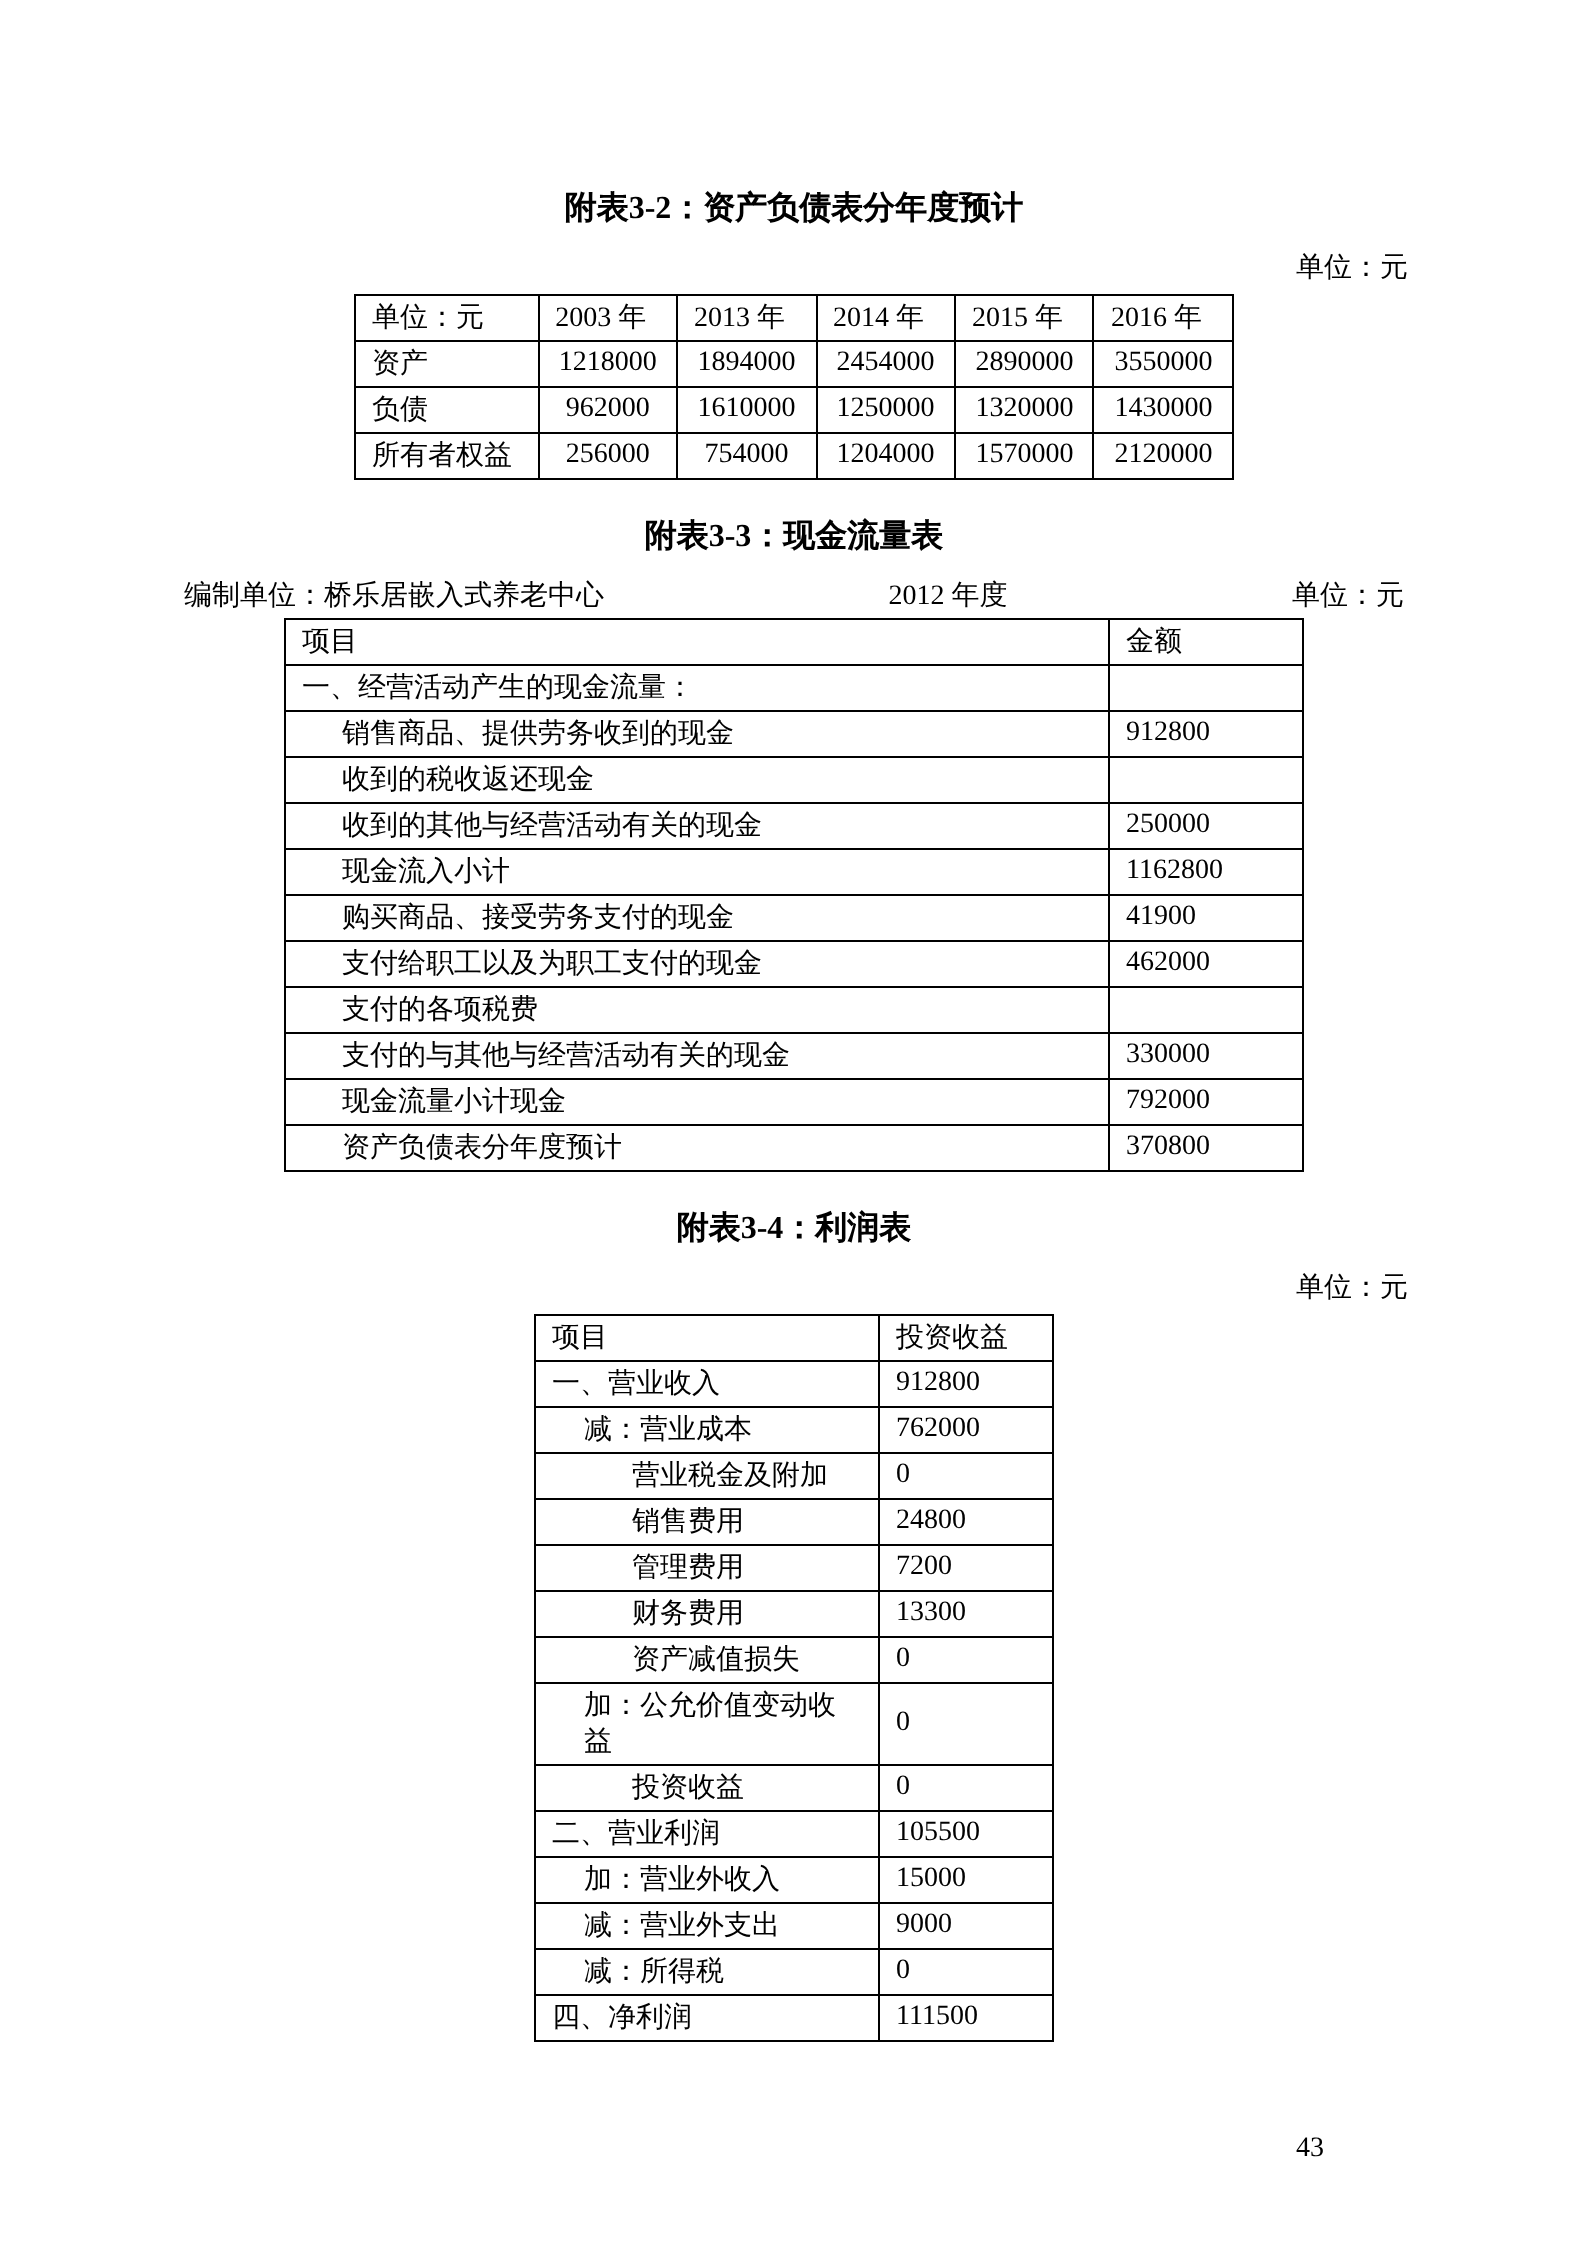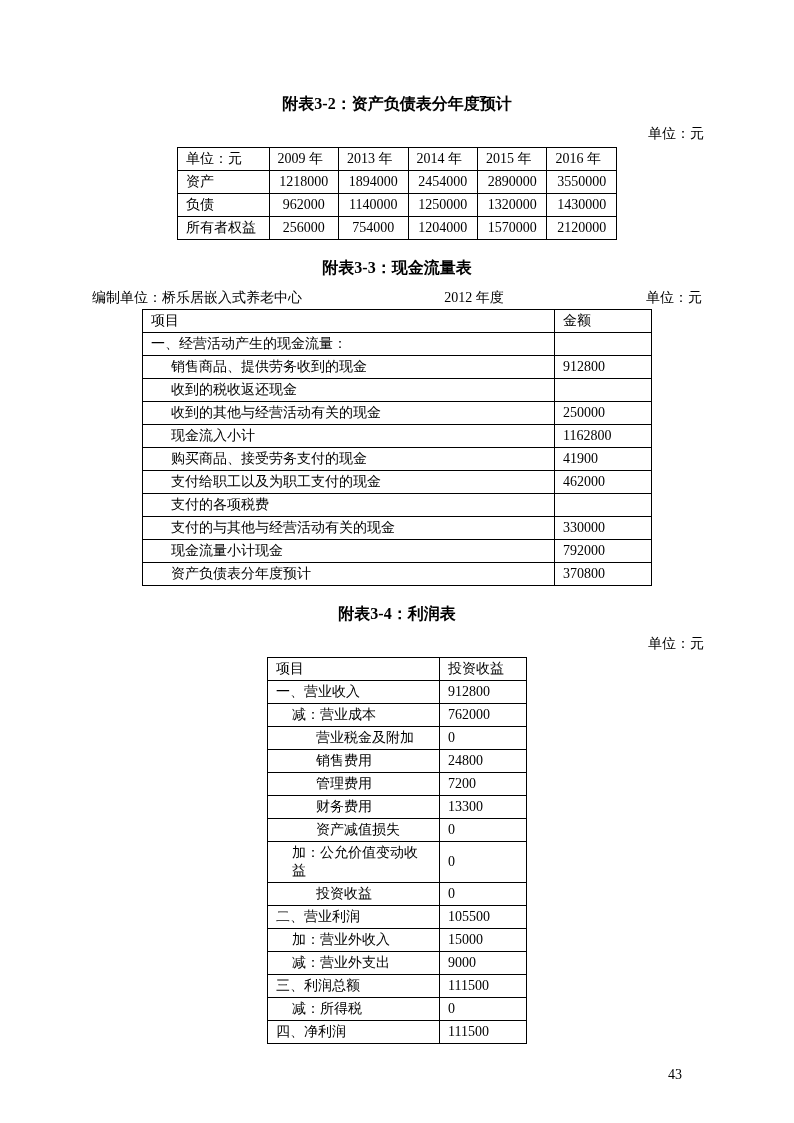--- a/index.html
+++ b/index.html
@@ -12,21 +12,21 @@
   }
   .page {
     width: 794px;
     height: 1123px;
     box-sizing: border-box;
     padding: 90px 90px 60px 90px;
     position: relative;
   }
   .page-num {
     position: absolute;
-    right: 112px;
+    right: 132px;
     bottom: 40px;
     font-size: 14px;
     text-align: center;
   }
   h2.section-title {
     text-align: center;
     font-weight: bold;
     font-size: 16px;
     margin: 4px 0 10px 0;
   }
@@ -73,38 +73,38 @@
 
 <div class="page">
 
   <div class="block">
     <h2 class="section-title">附表3-2：资产负债表分年度预计</h2>
     <div class="unit-right">单位：元</div>
     <table class="t1">
       <tbody>
           <tr>
         <td>单位：元</td>
-        <td>2009 年</td>
+        <td>2003 年</td>
         <td>2013 年</td>
         <td>2014 年</td>
         <td>2015 年</td>
         <td>2016 年</td>
       </tr>
       <tr>
         <td>资产</td>
         <td class="num">1218000</td>
         <td class="num">1894000</td>
         <td class="num">2454000</td>
         <td class="num">2890000</td>
         <td class="num">3550000</td>
       </tr>
       <tr>
         <td>负债</td>
         <td class="num">962000</td>
-        <td class="num">1140000</td>
+        <td class="num">1610000</td>
         <td class="num">1250000</td>
         <td class="num">1320000</td>
         <td class="num">1430000</td>
       </tr>
       <tr>
         <td>所有者权益</td>
         <td class="num">256000</td>
         <td class="num">754000</td>
         <td class="num">1204000</td>
         <td class="num">1570000</td>
@@ -226,24 +226,20 @@
           </tr>
       <tr>
             <td class="label indent1">加：营业外收入</td>
             <td class="amt">15000</td>
           </tr>
       <tr>
             <td class="label indent1">减：营业外支出</td>
             <td class="amt">9000</td>
           </tr>
       <tr>
-            <td class="label">三、利润总额</td>
-            <td class="amt">111500</td>
-          </tr>
-      <tr>
             <td class="label indent1">减：所得税</td>
             <td class="amt">0</td>
           </tr>
       <tr>
             <td class="label">四、净利润</td>
             <td class="amt">111500</td>
           </tr>
     </tbody>
       </table>
   </div>

